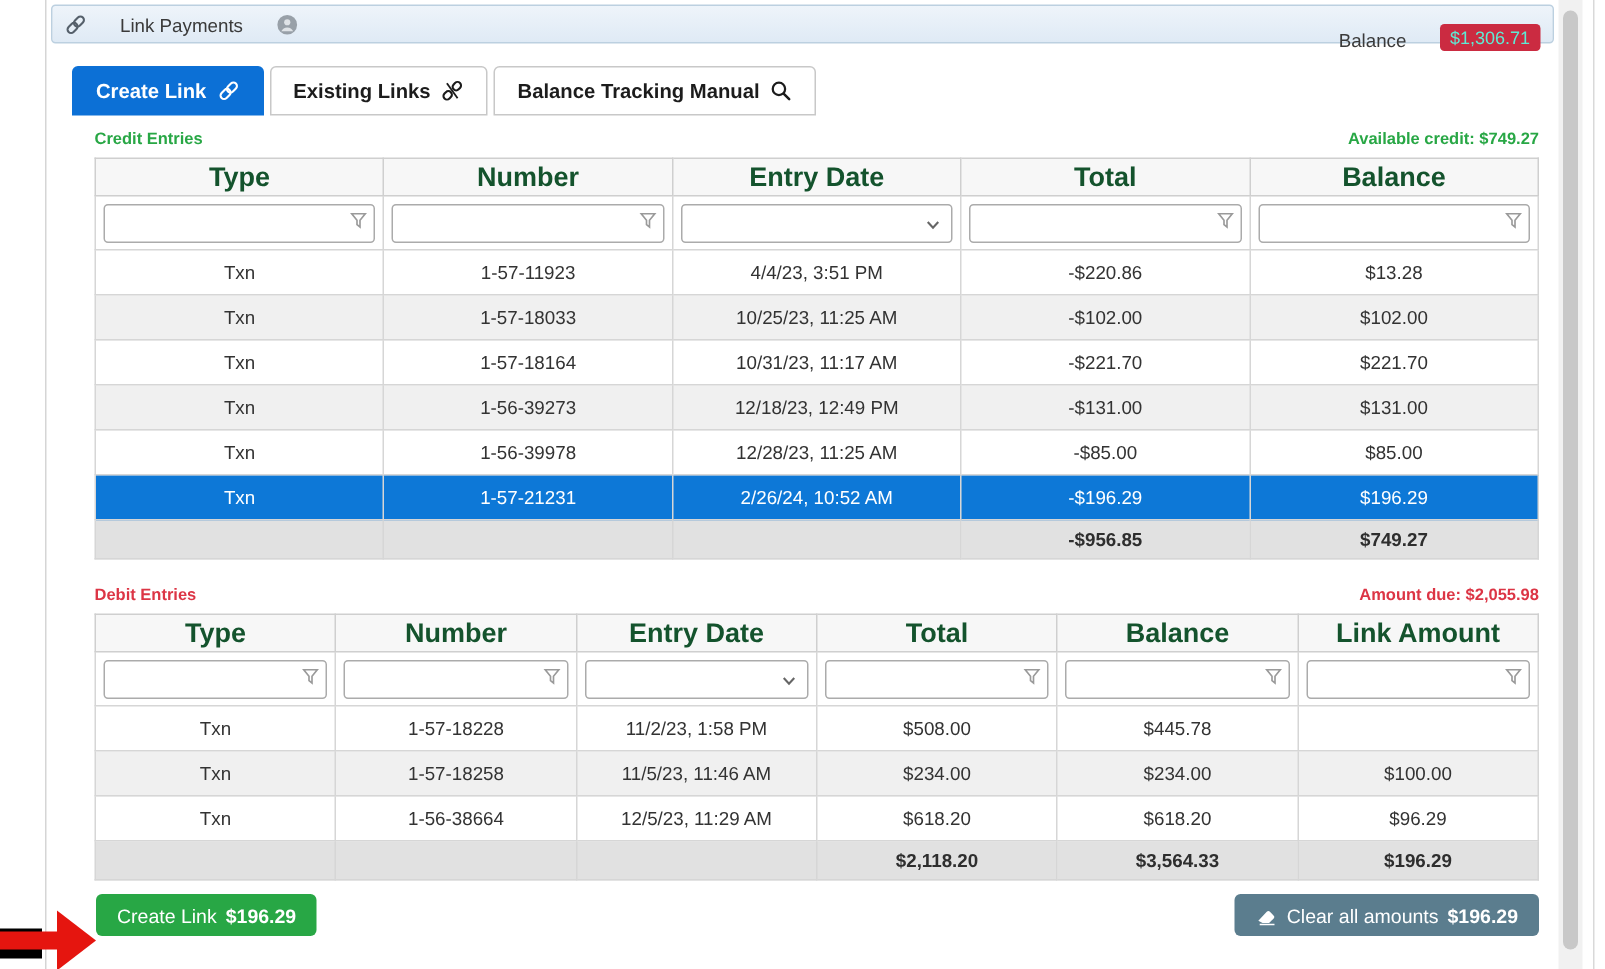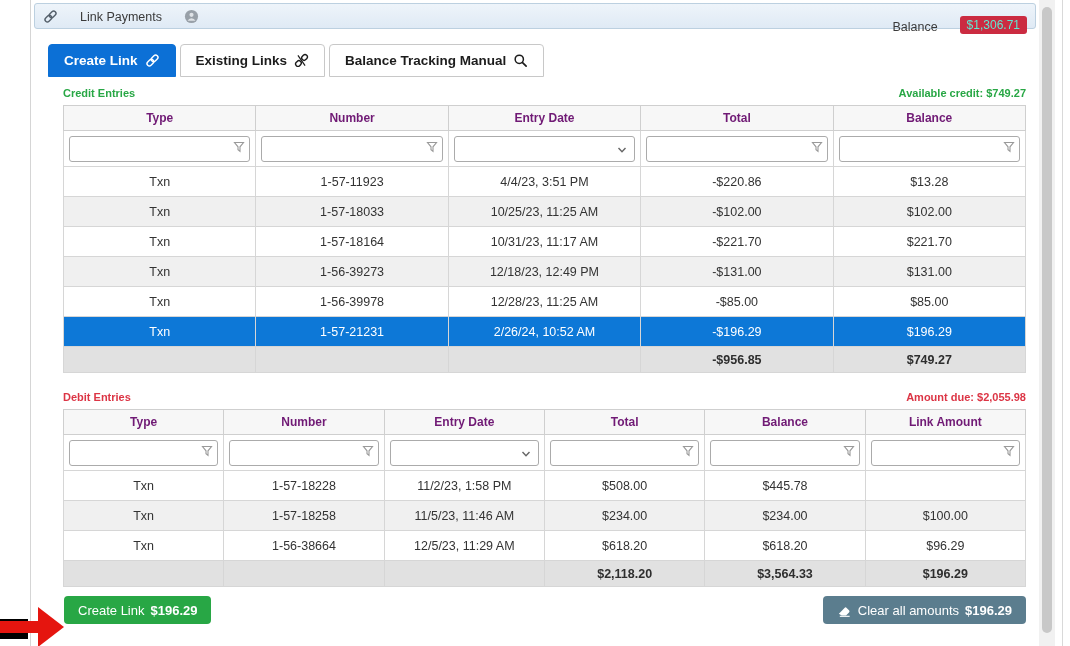--- a/index.html
+++ b/index.html
@@ -33,21 +33,21 @@
     font-size:13.5px; font-weight:bold; color:#1c1c1c; cursor:pointer;
   }
   .tab.active { background:var(--active_tab_blue); border-color:var(--active_tab_blue); color:#fff; }
   .section-head { display:flex; justify-content:space-between; align-items:flex-end; margin:10px 0 6px; }
   .section-head .title, .section-head .summary { font-size:11px; font-weight:bold; }
   .green { color:var(--green); }
   .red { color:var(--red); }
   table { width:100%; border-collapse:collapse; table-layout:fixed; border:1px solid #c3c3c3; }
   th {
     height:25px; background:#f7f7f7; border:1px solid #cfcfcf;
-    font-size:12px; font-weight:bold; color:#701a75;
+    font-size:18px; font-weight:bold; color:#14532d;
   }
   td { border:1px solid #d6d6d6; text-align:center; font-size:12.5px; color:#333; }
   tbody td { height:30px; }
   tbody tr:nth-child(even) { background:#f0f0f0; }
   tbody tr.selected, tbody tr.selected td { background:var(--selected_row_blue); color:#fff; }
   tfoot td { background:#e1e1e1; height:26px; font-weight:bold; color:#2e2e2e; }
   .filter-row td { height:36px; padding:4px 5px; background:#fff; }
   .fbox { position:relative; height:26px; border:1px solid #ababab; border-radius:3px; background:#fff; }
   .fbox input {
     position:absolute; inset:0; width:100%; border:none; outline:none; background:transparent;

